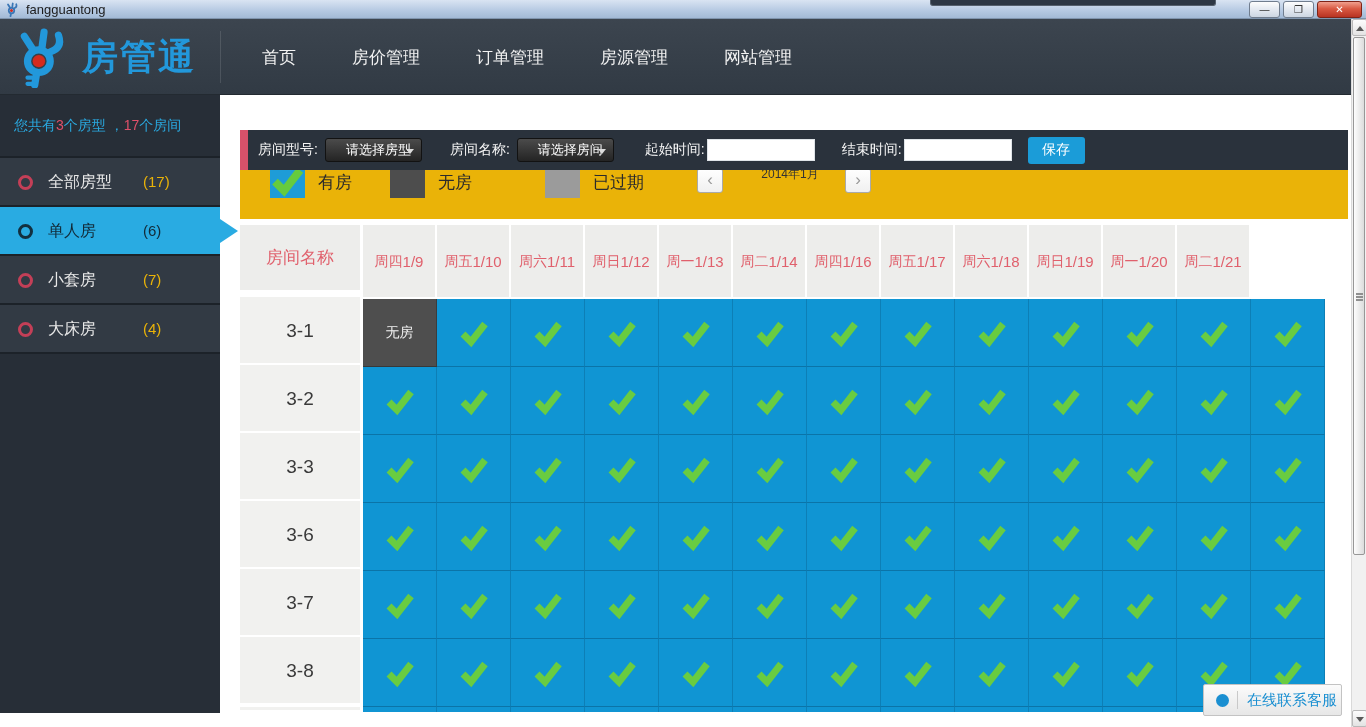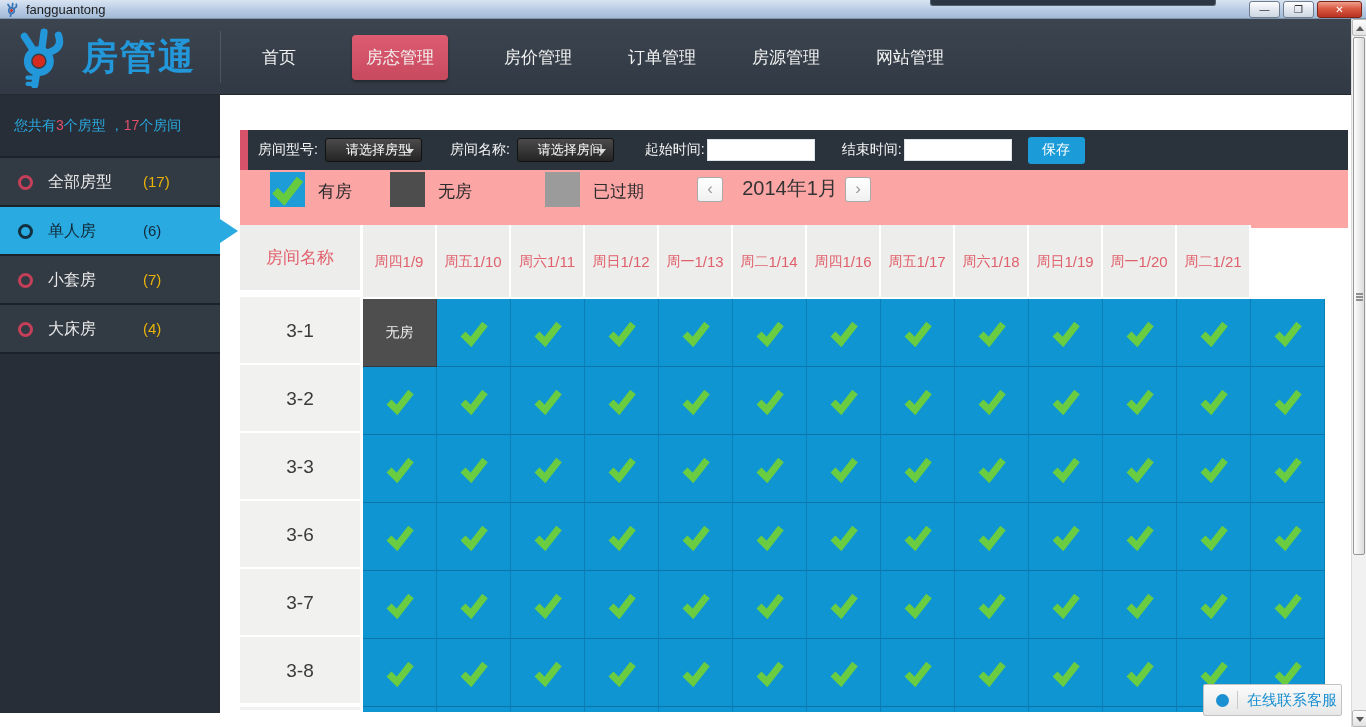--- a/index.html
+++ b/index.html
@@ -55,26 +55,26 @@
   .fselect { width:97px; height:24px; background:linear-gradient(#4b4b4b,#242424); border:1px solid #121212;
     border-radius:3px; color:#fff; font-size:13px; line-height:22px; padding-left:20px; position:relative; cursor:pointer; }
   .fselect .car { position:absolute; right:7px; top:10px; width:0; height:0; border-left:4px solid transparent;
     border-right:4px solid transparent; border-top:5px solid #ddd; }
   .finput { width:108px; height:22px; background:#fff; border:1px solid #dfe4e8; font-size:13px; padding:0 4px;
     color:#333; }
   .savebtn { width:57px; height:27px; background:#1b9cd8; border:none; border-radius:3px; color:#fff;
     font-size:14px; cursor:pointer; }
 
   
-  .legendrow { position:absolute; left:240px; top:158px; width:1108px; height:70px; background:#fca5a5; }
+  .legendrow { position:absolute; left:240px; top:149px; width:1108px; height:70px; background:#eab308; }
   .lg-sq { position:absolute; top:14px; width:35px; height:35px; }
   .lg-lbl { position:absolute; top:22px; font-size:17px; color:#2b2b2b; }
   .navbtn { position:absolute; top:19px; width:26px; height:25px; border:1px solid #aaa; border-radius:3px;
     background:linear-gradient(#fff,#f0f0f0); color:#999; font-size:17px; line-height:22px; text-align:center; cursor:pointer; }
-  .monthlbl { position:absolute; top:17px; left:495px; width:110px; text-align:center; font-size:20px; color:#333; }
+  .monthlbl { position:absolute; top:17px; left:495px; width:110px; text-align:center; font-size:12px; color:#333; }
 
   
   .rtable { position:absolute; left:240px; top:225px; width:1088px; }
   .tgrid { display:grid; grid-template-columns:123px repeat(13,74px); }
   .th-name { background:#ededeb; height:65px; border-right:3px solid #fff; color:#e0606c; font-size:17px;
     display:flex; align-items:center; justify-content:center; }
   .th-day { background:#ededeb; height:72px; border-right:2px solid #fff; color:#e0606c; font-size:14px;
     display:flex; align-items:center; justify-content:center; line-height:21px; }
   .th-day .dt { font-size:15px; }
   .row-name { background:#f1f1ef; height:68px; border-right:3px solid #fff; border-bottom:2px solid #fff;
@@ -148,21 +148,20 @@
             <path d="M22 50 L15 50"></path>
             <path d="M21 56 L15 56"></path>
           </g>
         <circle cx="26" cy="34" r="6" fill="#d42b1e"></circle>
       </svg>
       <span class="logo-text">房管通</span>
     </div>
     <div class="nav-sep"></div>
     <div class="nav-menu" id="nav-menu">
         <div class="nav-item">首页</div>
-        <div class="nav-item active">房态管理</div>
         <div class="nav-item">房价管理</div>
         <div class="nav-item">订单管理</div>
         <div class="nav-item">房源管理</div>
         <div class="nav-item">网站管理</div>
       </div>
   </div>
 
   <div class="sidebar">
     <div class="side-summary">
       <span>您共有</span><span class="num">3</span><span>个房型 ，</span><span class="num">17</span><span>个房间</span>

